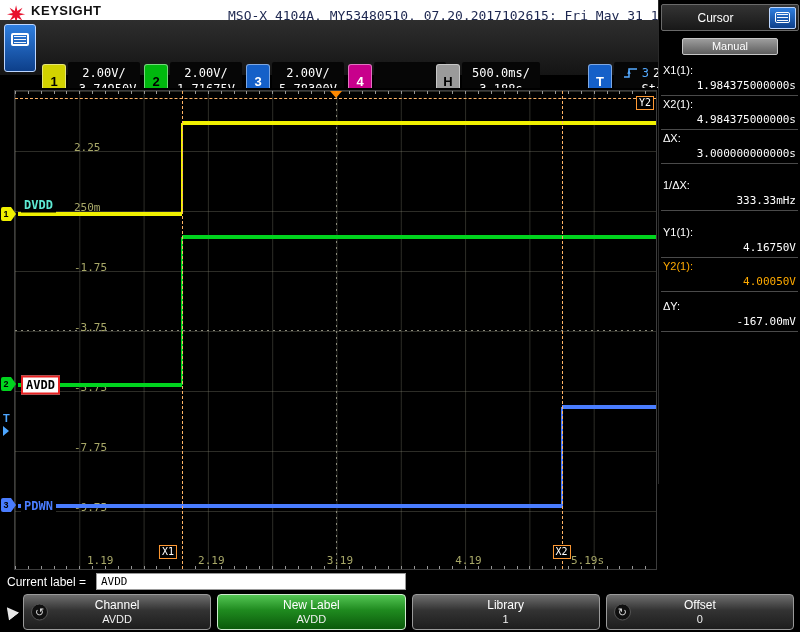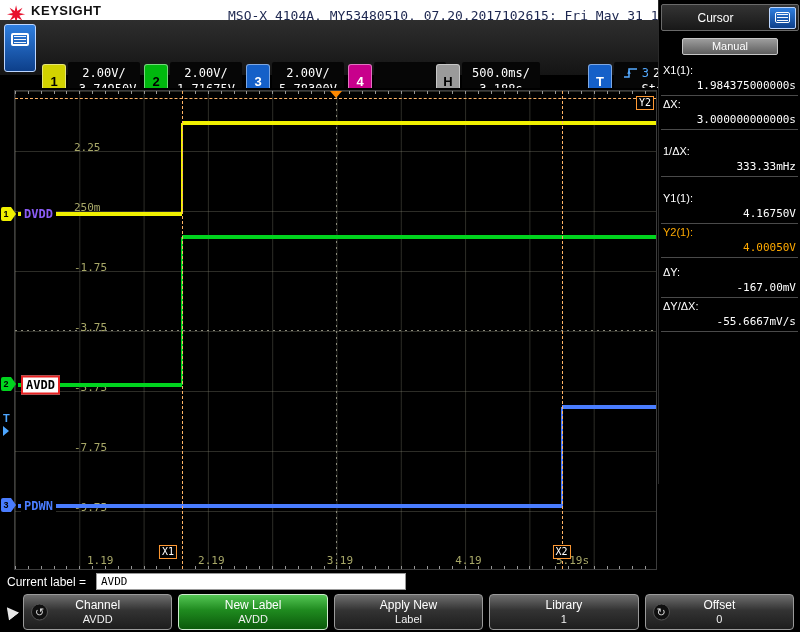--- a/index.html
+++ b/index.html
@@ -222,25 +222,25 @@
       <div class="y-label" style="top: 110px;">250m</div>
       <div class="y-label" style="top: 170px;">-1.75</div>
       <div class="y-label" style="top: 230px;">-3.75</div>
       <div class="y-label" style="top: 290px;">-5.75</div>
       <div class="y-label" style="top: 350px;">-7.75</div>
       <div class="y-label" style="top: 410px;">-9.75</div>
       <div class="x-label" style="left: 72px;">1.19</div>
       <div class="x-label" style="left: 183.04px;">2.19</div>
       <div class="x-label" style="left: 311.64px;">3.19</div>
       <div class="x-label" style="left: 440.24px;">4.19</div>
-      <div class="x-label" style="left: 541px; text-align: right;">5.19s</div>
+      <div class="x-label" style="left: 556px; text-align: right;">5.19s</div>
       <div class="tseg" style="background: rgb(240, 240, 0); left: 2.572px; width: 164.608px; top: 120.88px; height: 4px;"></div>
       <div class="tseg" style="background: rgb(240, 240, 0); left: 166.18px; width: 2px; top: 32.16px; height: 90.72px;"></div>
       <div class="tseg" style="background: rgb(240, 240, 0); left: 167.18px; width: 474.534px; top: 30.16px; height: 4px;"></div>
-      <div class="trace-label" style="top: 123px; color: #8b5cf6;">DVDD</div>
+      <div class="trace-label" style="top: 114px; color: #5eead4;">DVDD</div>
       <div class="tseg" style="background: rgb(0, 212, 30); left: 2.572px; width: 164.608px; top: 291.76px; height: 4px;"></div>
       <div class="tseg" style="background: rgb(0, 212, 30); left: 166.18px; width: 2px; top: 145.92px; height: 147.84px;"></div>
       <div class="tseg" style="background: rgb(0, 212, 30); left: 167.18px; width: 474.534px; top: 143.92px; height: 4px;"></div>
       <div class="trace-label selected" style="top: 293.76px;">AVDD</div>
       <div class="tseg" style="background: rgb(74, 125, 255); left: 2.572px; width: 543.978px; top: 413.2px; height: 4px;"></div>
       <div class="tseg" style="background: rgb(74, 125, 255); left: 545.55px; width: 2px; top: 315.84px; height: 99.36px;"></div>
       <div class="tseg" style="background: rgb(74, 125, 255); left: 546.55px; width: 95.164px; top: 313.84px; height: 4px;"></div>
       <div class="trace-label" style="top: 415.2px; color: rgb(74, 125, 255);">PDWN</div>
       <div class="cursor-v" style="left: 167.18px;"></div>
       <div class="cursor-tag" style="left: 153px; bottom: 10px;">X1</div>
@@ -274,42 +274,42 @@
         </div>
     </div>
   </div>
   <div class="manual-btn">Manual</div>
   <div class="cur-rows">
     <div class="cur-row">
       <div class="cur-label">X1(1):</div>
       <div class="cur-value">1.984375000000s</div>
     </div>
     <div class="cur-row">
+      <div class="cur-label">X2(1):</div>
+      <div class="cur-value">4.984375000000s</div>
+    </div>
+    <div class="cur-row">
       <div class="cur-label">ΔX:</div>
       <div class="cur-value">3.000000000000s</div>
     </div>
     <div class="cur-row gap">
       <div class="cur-label">1/ΔX:</div>
       <div class="cur-value">333.33mHz</div>
     </div>
     <div class="cur-row gap">
       <div class="cur-label">Y1(1):</div>
       <div class="cur-value">4.16750V</div>
     </div>
     <div class="cur-row orange">
       <div class="cur-label">Y2(1):</div>
       <div class="cur-value">4.00050V</div>
     </div>
     <div class="cur-row gap-sm">
       <div class="cur-label">ΔY:</div>
       <div class="cur-value">-167.00mV</div>
-    </div>
-    <div class="cur-row">
-      <div class="cur-label">ΔY/ΔX:</div>
-      <div class="cur-value">-55.6667mV/s</div>
     </div>
   </div>
 </div>
 
 <div id="label-bar">
   <span class="current-label-text">Current label =</span>
   <input class="label-input" value="AVDD" style="">
 </div>
 
 <div id="softkeys">
@@ -317,24 +317,20 @@
   <div class="softkey">
     <span class="sk-icon">↺</span>
     <span class="sk-line1">Channel</span>
     <span class="sk-line2">AVDD</span>
   </div>
   <div class="softkey active">
     <span class="sk-line1">New Label</span>
     <span class="sk-line2">AVDD</span>
   </div>
   <div class="softkey">
-    <span class="sk-line1">Apply New</span>
-    <span class="sk-line2">Label</span>
-  </div>
-  <div class="softkey">
     <span class="sk-line1">Library</span>
     <span class="sk-line2">1</span>
   </div>
   <div class="softkey">
     <span class="sk-icon">↻</span>
     <span class="sk-line1">Offset</span>
     <span class="sk-line2">0</span>
   </div>
 </div>
 

